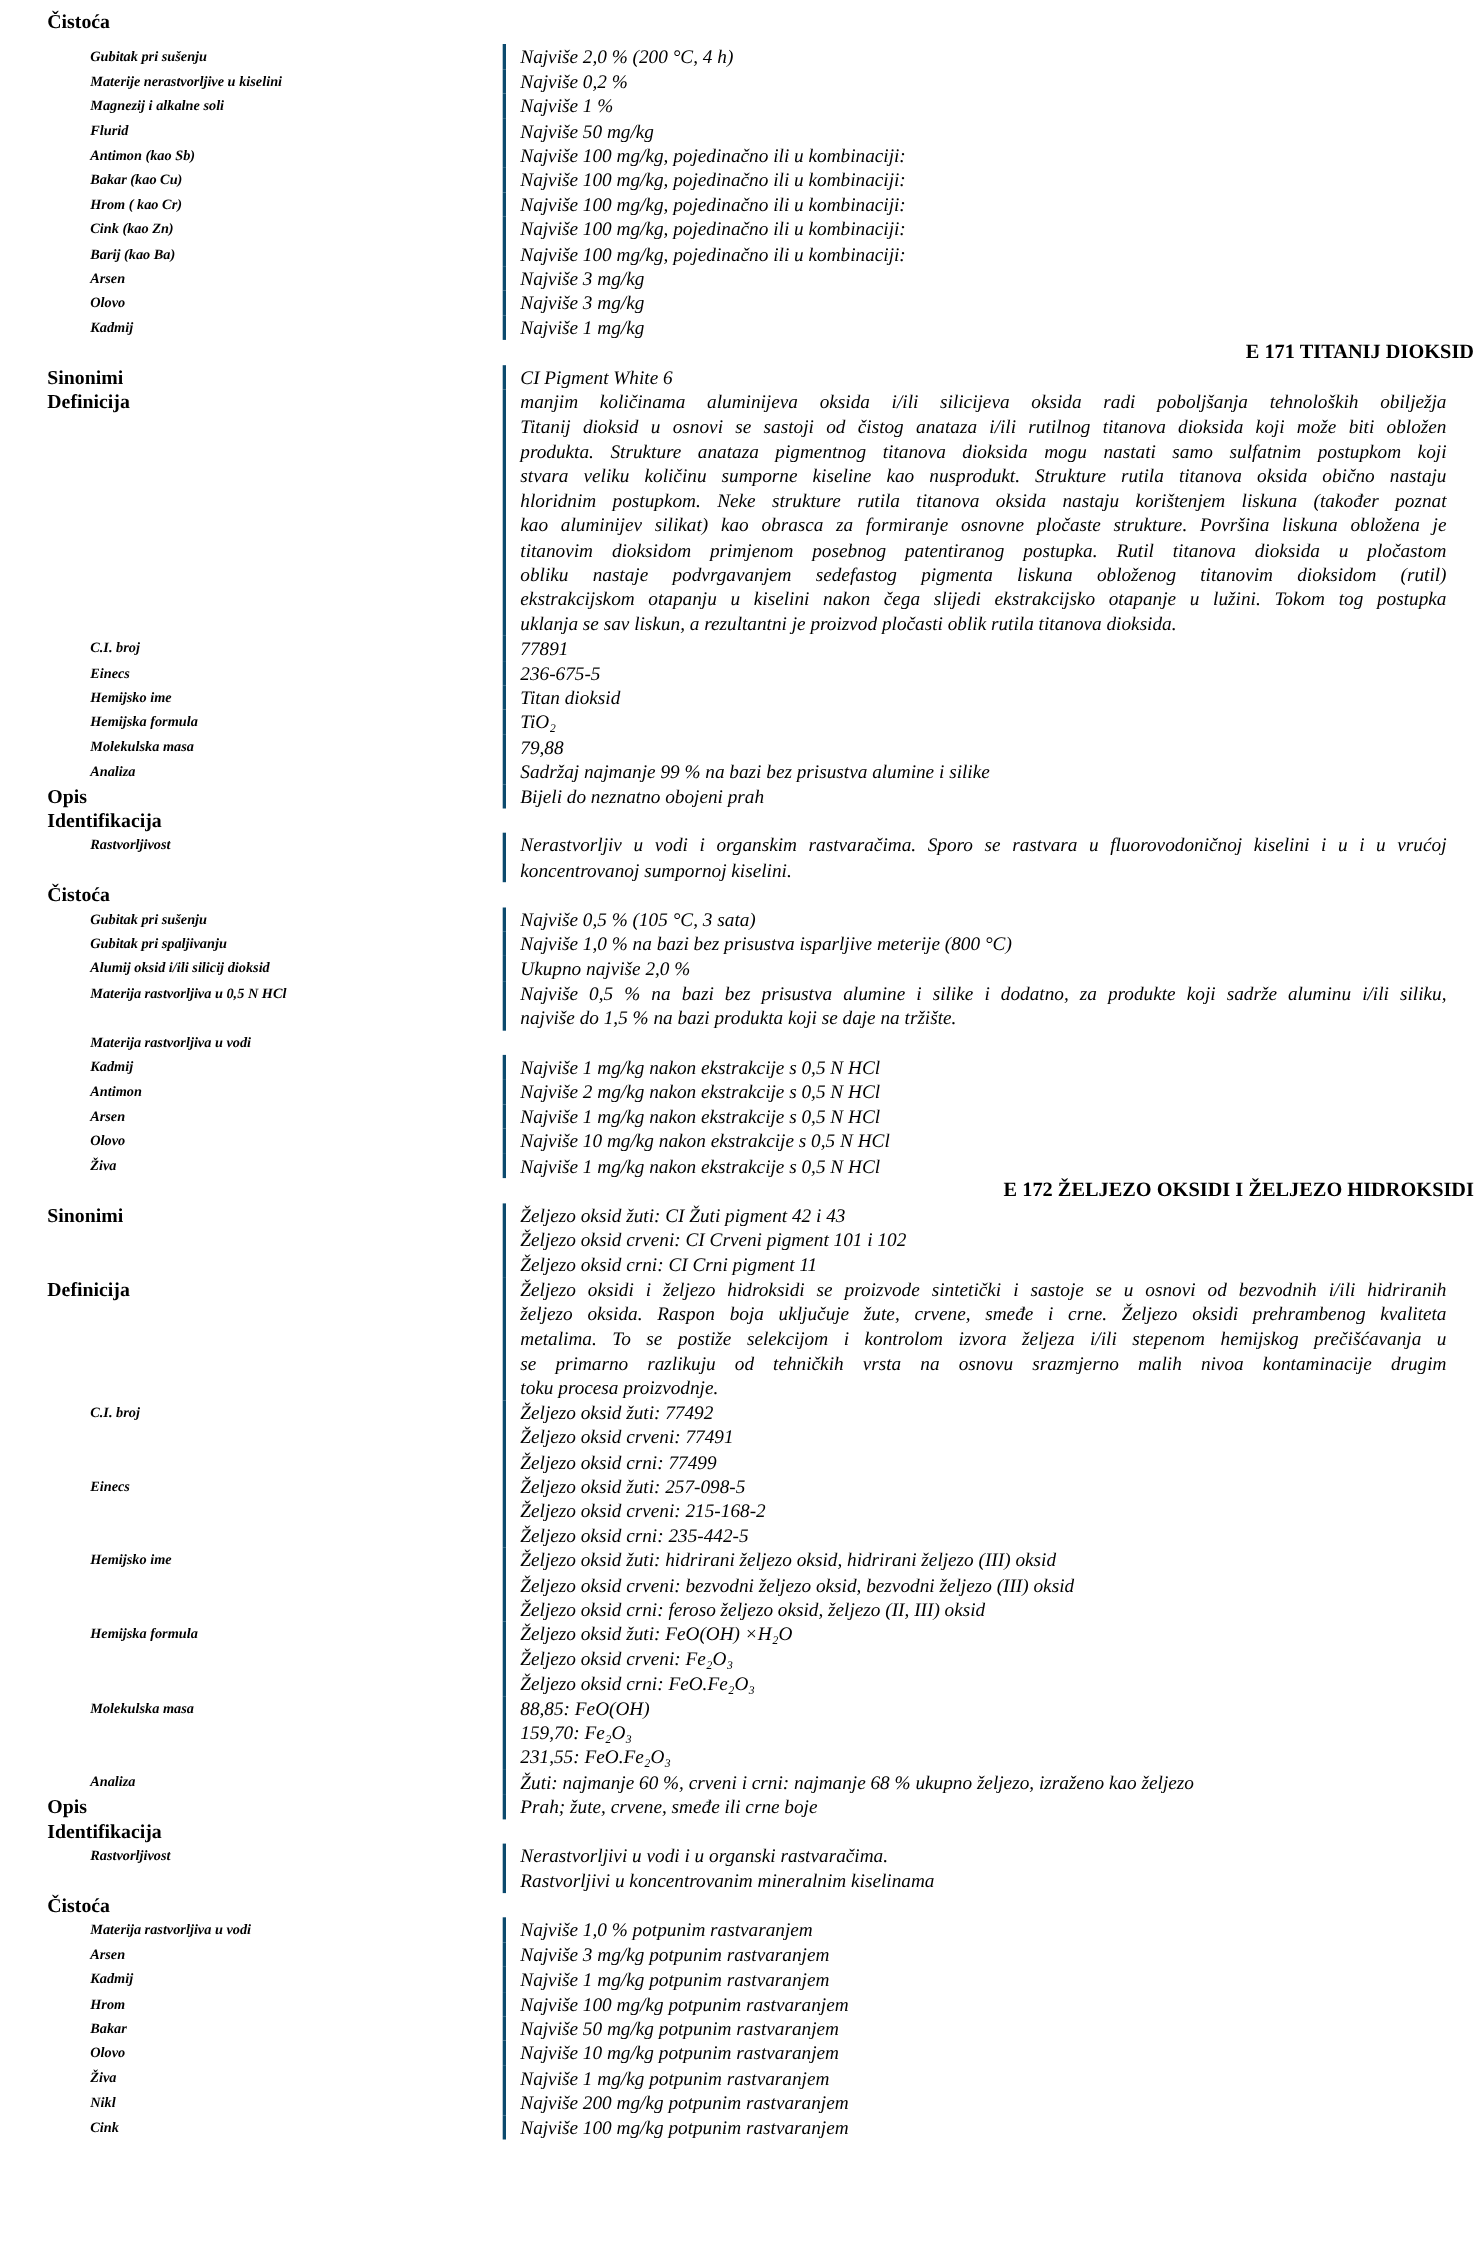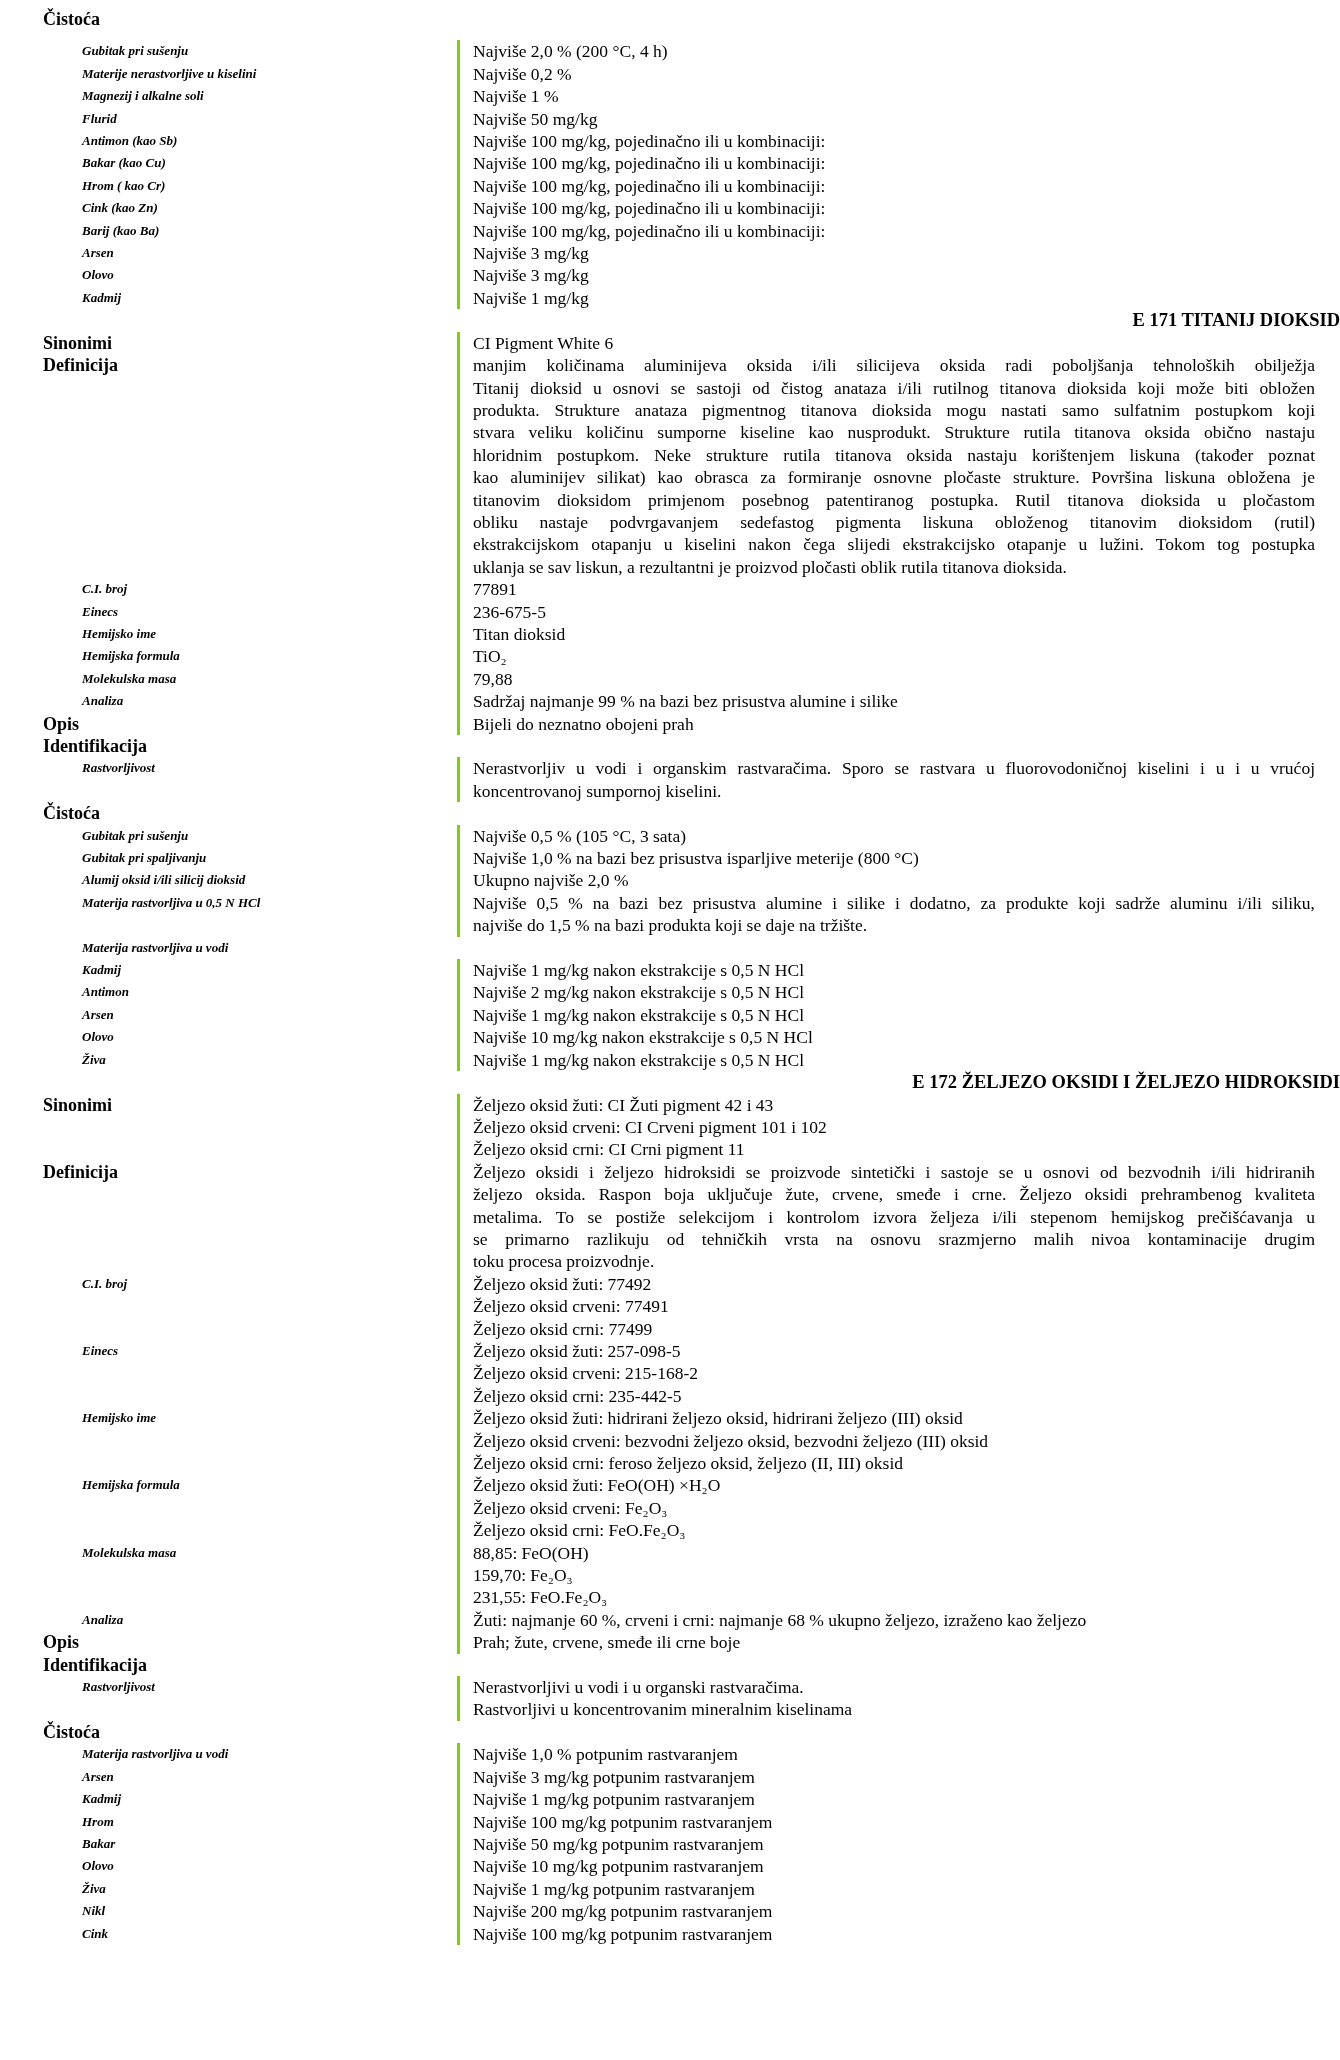--- a/index.html
+++ b/index.html
@@ -48,24 +48,25 @@
     font-size: 18px;
     padding-left: 33px;
   }
   .lcell.italic {
     font-style: italic;
     padding-left: 72px;
   }
   .rcell {
     flex: 1 1 auto;
     box-sizing: border-box;
-    border-left: 3px solid #84cc16;
+    border-left: 3px solid #0c4a6e;
     padding: 0 25px 0 13px;
     font-size: 17.5px;
     line-height: 22.4px;
+    font-style: italic;
   }
   .line { min-height: 22.4px; }
   .line.just {
     text-align: justify;
     text-align-last: justify;
   }
 </style>
 </head>
 <body>
 

